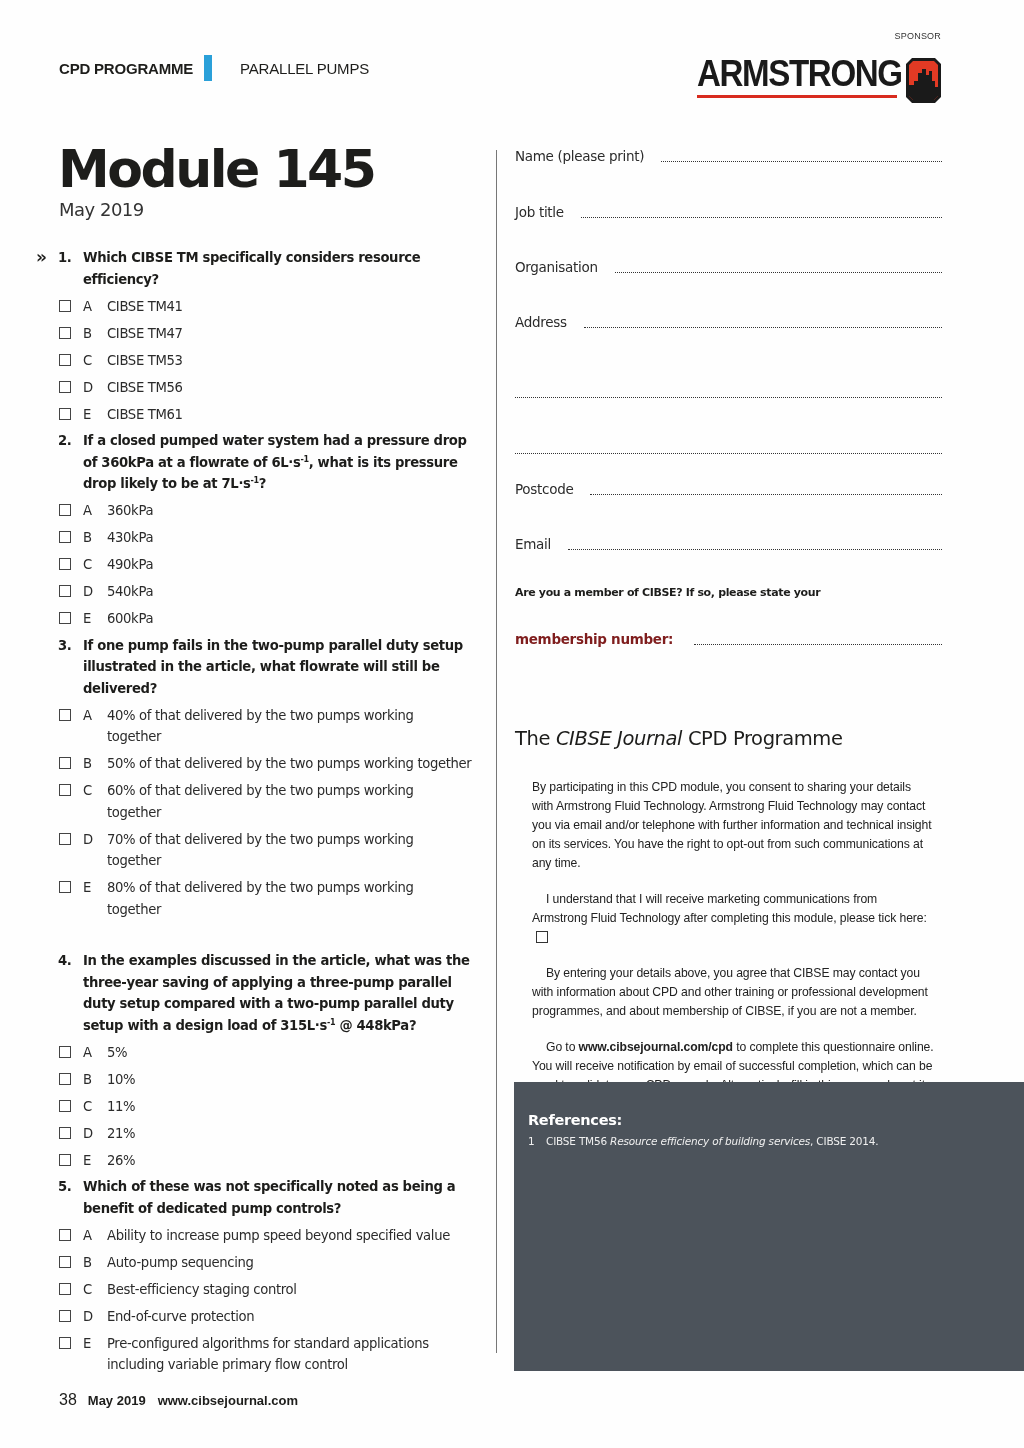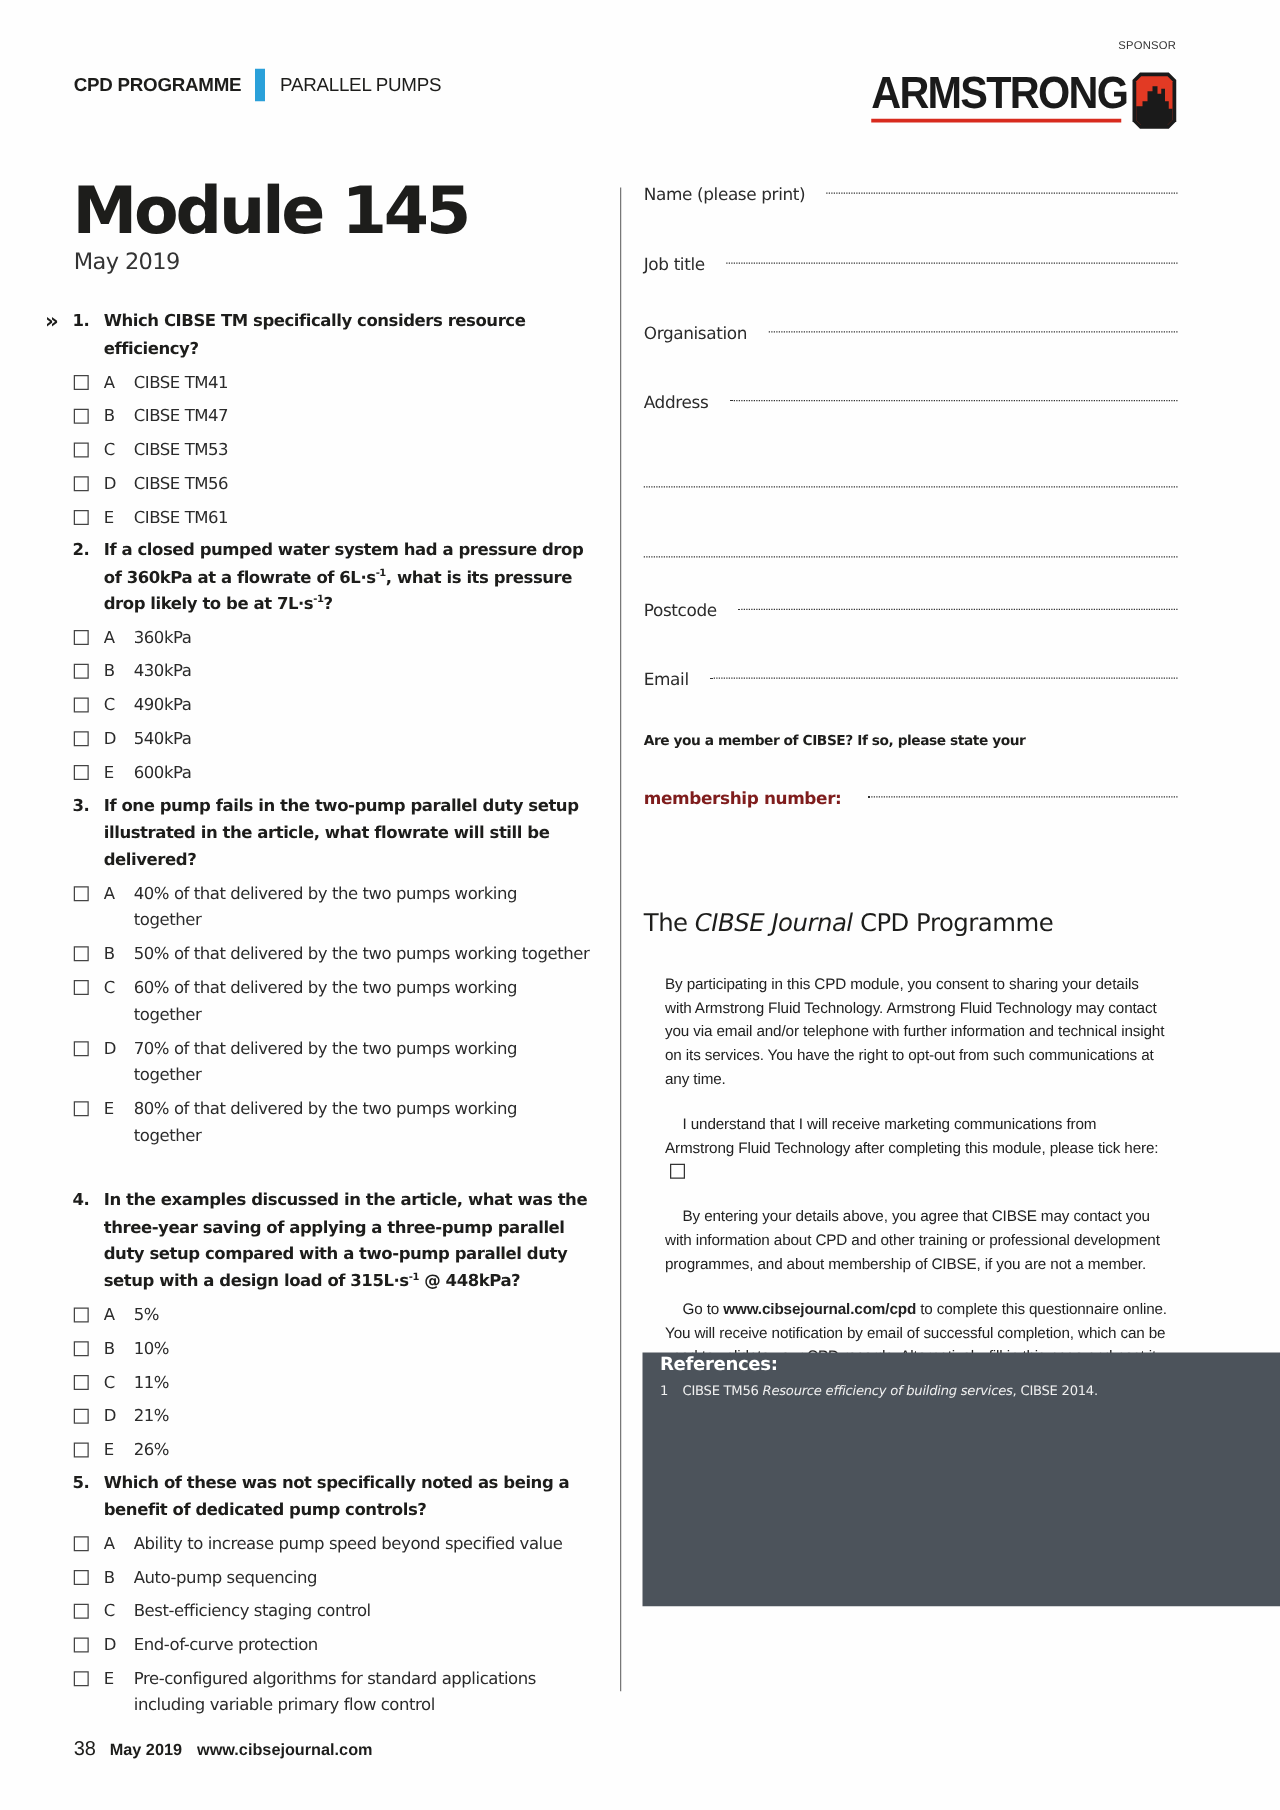--- a/index.html
+++ b/index.html
@@ -3,21 +3,21 @@
   <meta charset="utf-8">
   <style>
     * { box-sizing: border-box; margin: 0; padding: 0; }
     html, body { width: 1024px; height: 1448px; background: #fefefe; overflow: hidden; }
     body { position: relative; font-family: "DejaVu Sans", sans-serif; color: #1d1d1b; }
 
     
     .hdr-left { position: absolute; left: 59px; top: 55px; display: flex; align-items: center; }
     .hdr-prog { font-family: "Liberation Sans", sans-serif; font-weight: bold; font-size: 15px; letter-spacing: -0.2px; color: #1d1d1b; }
     .hdr-bar { width: 8px; height: 26px; background: #2aa0d9; margin: 0 12px 0 11px; }
-    .hdr-topic { font-family: "Liberation Sans", sans-serif; font-size: 15px; color: #1d1d1b; letter-spacing: -0.2px; }
+    .hdr-topic { font-family: "Liberation Sans", sans-serif; font-size: 15px; color: #1d1d1b; letter-spacing: -0.2px; margin-left: 16px; }
 
     .sponsor-label { position: absolute; right: 83px; top: 31px; font-family: "Liberation Sans", sans-serif; font-size: 9px; color: #333; letter-spacing: 0.2px; }
     .logo { position: absolute; left: 697px; top: 56px; display: flex; align-items: flex-start; }
     .logo-word { position: relative; font-family: "Liberation Sans", sans-serif; font-weight: bold; font-size: 36px; line-height: 36px; letter-spacing: -1.5px; color: #1a1a1a; transform: scaleX(0.92); transform-origin: left top; }
     .logo-underline { position: absolute; left: 697px; top: 95px; width: 200px; height: 3px; background: #d82b1e; }
     .logo-badge { position: absolute; left: 905px; top: 57px; width: 37px; height: 47px; }
 
     
     .title { position: absolute; left: 58px; top: 138px; font-family: "DejaVu Sans", sans-serif; font-weight: bold; font-size: 52px; letter-spacing: -2.5px; color: #1d1d1b; line-height: 62px; }
     .subtitle { position: absolute; left: 59px; top: 199px; font-size: 18px; color: #333; letter-spacing: -0.5px; }
@@ -30,36 +30,36 @@
     .option { position: relative; padding-left: 49px; font-size: 13.2px; line-height: 21.5px; letter-spacing: -0.35px; color: #2b2b2b; margin-top: 5.5px; }
     .option .cb { position: absolute; left: 1px; top: 4px; width: 12px; height: 12px; border: 1.3px solid #444; background: #fff; cursor: pointer; }
     .option .letter { position: absolute; left: 25px; top: 0; }
     sup { font-size: 8px; line-height: 0; vertical-align: super; }
 
     
     .divider { position: absolute; left: 496px; top: 150px; width: 1px; height: 1203px; background: #777; }
 
     
     .form { position: absolute; left: 515px; top: 148px; width: 427px; }
-    .field { position: absolute; left: 0; width: 427px; display: flex; align-items: center; font-size: 13.5px; color: #2b2b2b; letter-spacing: -0.3px; gap: 11px; }
+    .field { position: absolute; left: 0; width: 427px; display: flex; align-items: flex-end; font-size: 13.5px; color: #2b2b2b; letter-spacing: -0.3px; gap: 11px; }
     .field .lbl { white-space: nowrap; margin-right: 6px; }
     .field .dots { flex: 1; border-bottom: 1.5px dotted #333; height: 1px; position: relative; top: -2px; }
     .field.bold { font-weight: bold; color: #7f1d1d; }
     .member-q { position: absolute; left: 0; font-weight: bold; font-size: 11px; letter-spacing: -0.35px; color: #1d1d1b; }
 
     .cpd-title { position: absolute; left: 515px; top: 727px; font-size: 19.5px; letter-spacing: -0.4px; color: #1d1d1b; }
     .cpd-title em { }
     .cpd-body { position: absolute; left: 515px; top: 761px; width: 436px; font-family: "Liberation Sans", sans-serif; font-size: 12.2px; line-height: 19px; color: #222; letter-spacing: -0.1px; }
     .cpd-body p { margin: 17px; }
     .cpd-body p.indent { text-indent: 14px; }
     .cpd-body b { font-weight: bold; }
     .tick-box { display: inline-block; width: 12px; height: 12px; border: 1.2px solid #333; vertical-align: -2px; margin-left: 4px; background: #fff; cursor: pointer; }
 
     
-    .refs { position: absolute; left: 514px; top: 1082px; width: 510px; height: 203px; background: #4c535b; color: #fff; padding: 2px 14px; }
+    .refs { position: absolute; left: 514px; top: 1082px; width: 510px; height: 289px; background: #4c535b; color: #fff; padding: 30px 14px; }
     .refs h3 { font-size: 14.5px; font-weight: bold; letter-spacing: -0.3px; margin-bottom: 7px; }
     .refs .ref-item { font-size: 10.5px; letter-spacing: -0.2px; color: #f0f0f0; }
     .refs .ref-num { display: inline-block; width: 18px; }
 
     
     .footer { position: absolute; left: 59px; top: 1391px; font-family: "Liberation Sans", sans-serif; font-size: 13px; color: #1d1d1b; display: flex; align-items: baseline; }
     .footer .pg { font-weight: normal; font-size: 16px; margin-right: 11px; }
     .footer .dt { font-weight: bold; margin-right: 12px; }
     .footer .url { font-weight: bold; }
   </style>

